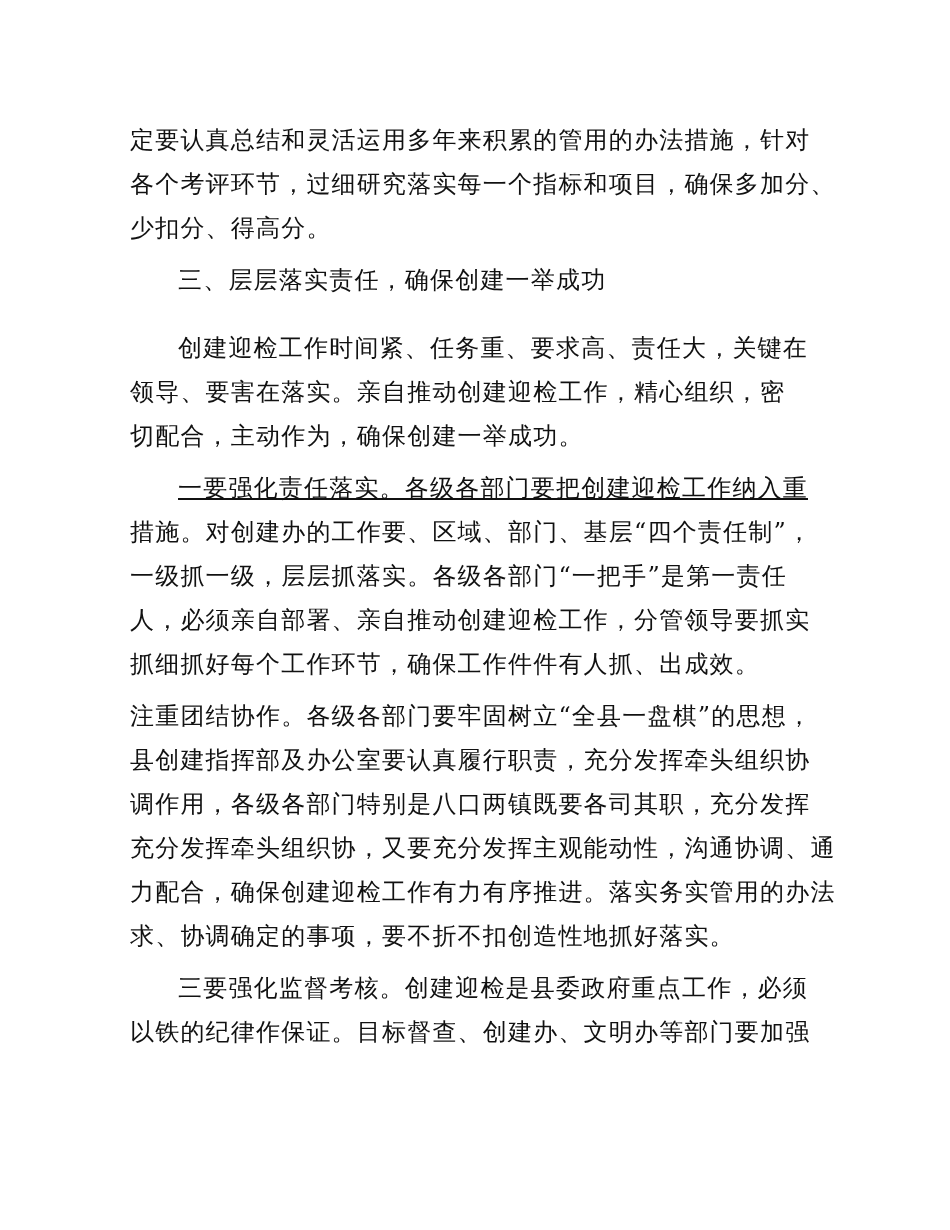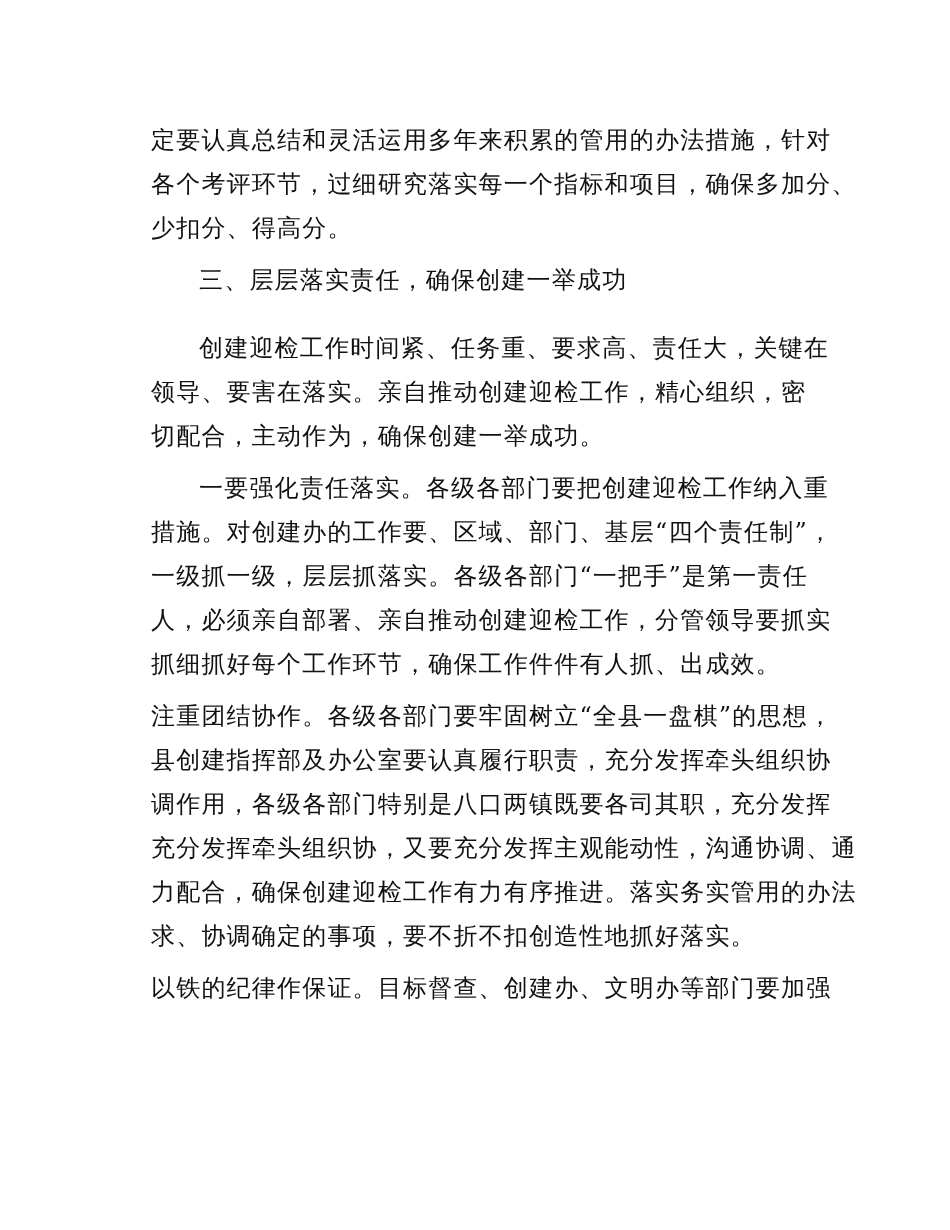--- a/index.html
+++ b/index.html
@@ -1,18 +1,18 @@
 <!DOCTYPE html>
 <html><head>
 <meta charset="utf-8">
 <style>
   html, body { margin:0; padding:0; background:#ffffff; }
   body { width:950px; height:1230px; position:relative; overflow:hidden; }
   .page {
-    position:absolute; left:151px; top:118px; width:682px;
+    position:absolute; left:130px; top:118px; width:682px;
     font-family: "DejaVu Serif", "Liberation Serif", serif;
     font-size:24px; color:#111111;
   }
   .para {
     margin:0 0 8px 0;
     line-height:44px;
     text-align:justify;
     text-justify:inter-character;
     letter-spacing:1.2px;
   }
@@ -34,33 +34,34 @@
     <span class="line" style="padding-left:48px;text-indent:0;">三、层层落实责任，确保创建一举成功</span>
   </div>
 
   <div class="para">
     <span class="line" style="padding-left:48px;margin-top:24px;">创建迎检工作时间紧、任务重、要求高、责任大，关键在</span>
     <span class="line">领导、要害在落实。亲自推动创建迎检工作，精心组织，密</span>
     <span class="line">切配合，主动作为，确保创建一举成功。</span>
   </div>
 
   <div class="para">
-    <span class="line" style="padding-left:48px;">一要强化责任落实。各级各部门要把创建迎检工作纳入重</span>
+    <span class="line" style="padding-left:48px;text-decoration:underline;">一要强化责任落实。各级各部门要把创建迎检工作纳入重</span>
     <span class="line">措施。对创建办的工作要、区域、部门、基层“四个责任制”，</span>
     <span class="line">一级抓一级，层层抓落实。各级各部门“一把手”是第一责任</span>
     <span class="line">人，必须亲自部署、亲自推动创建迎检工作，分管领导要抓实</span>
     <span class="line">抓细抓好每个工作环节，确保工作件件有人抓、出成效。</span>
   </div>
 
   <div class="para">
     <span class="line">注重团结协作。各级各部门要牢固树立“全县一盘棋”的思想，</span>
     <span class="line">县创建指挥部及办公室要认真履行职责，充分发挥牵头组织协</span>
     <span class="line">调作用，各级各部门特别是八口两镇既要各司其职，充分发挥</span>
     <span class="line">充分发挥牵头组织协，又要充分发挥主观能动性，沟通协调、通</span>
     <span class="line">力配合，确保创建迎检工作有力有序推进。落实务实管用的办法</span>
     <span class="line">求、协调确定的事项，要不折不扣创造性地抓好落实。</span>
   </div>
 
   <div class="para">
+    <span class="line" style="padding-left:48px;">三要强化监督考核。创建迎检是县委政府重点工作，必须</span>
     <span class="line">以铁的纪律作保证。目标督查、创建办、文明办等部门要加强</span>
   </div>
 
 </div>
 
 </body></html>

